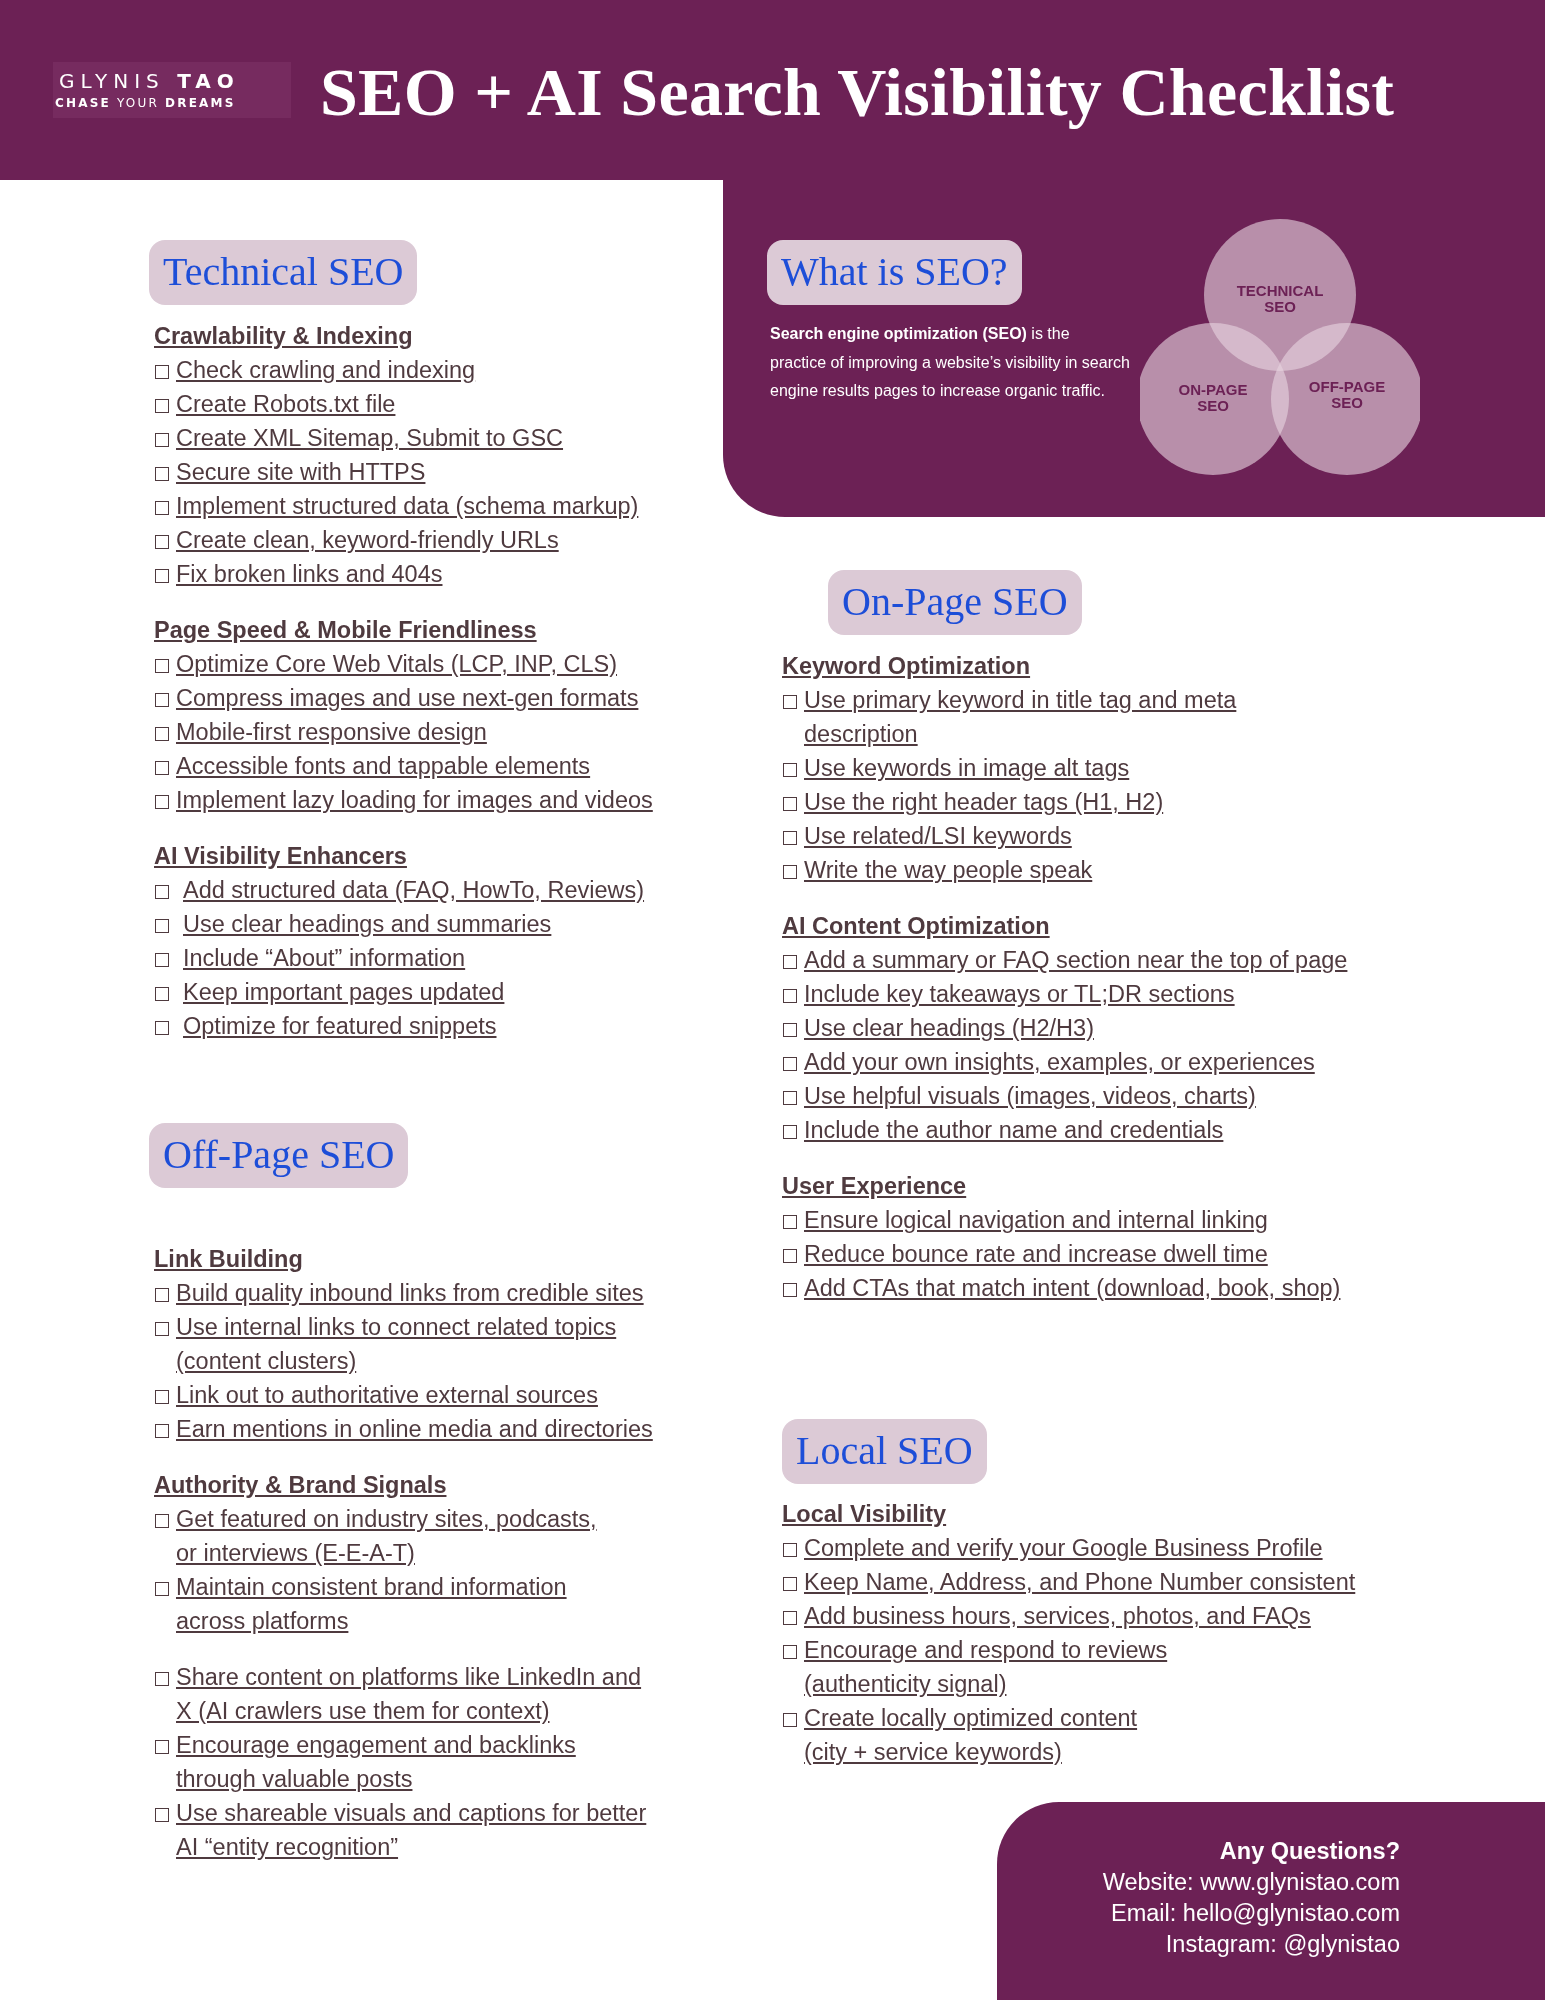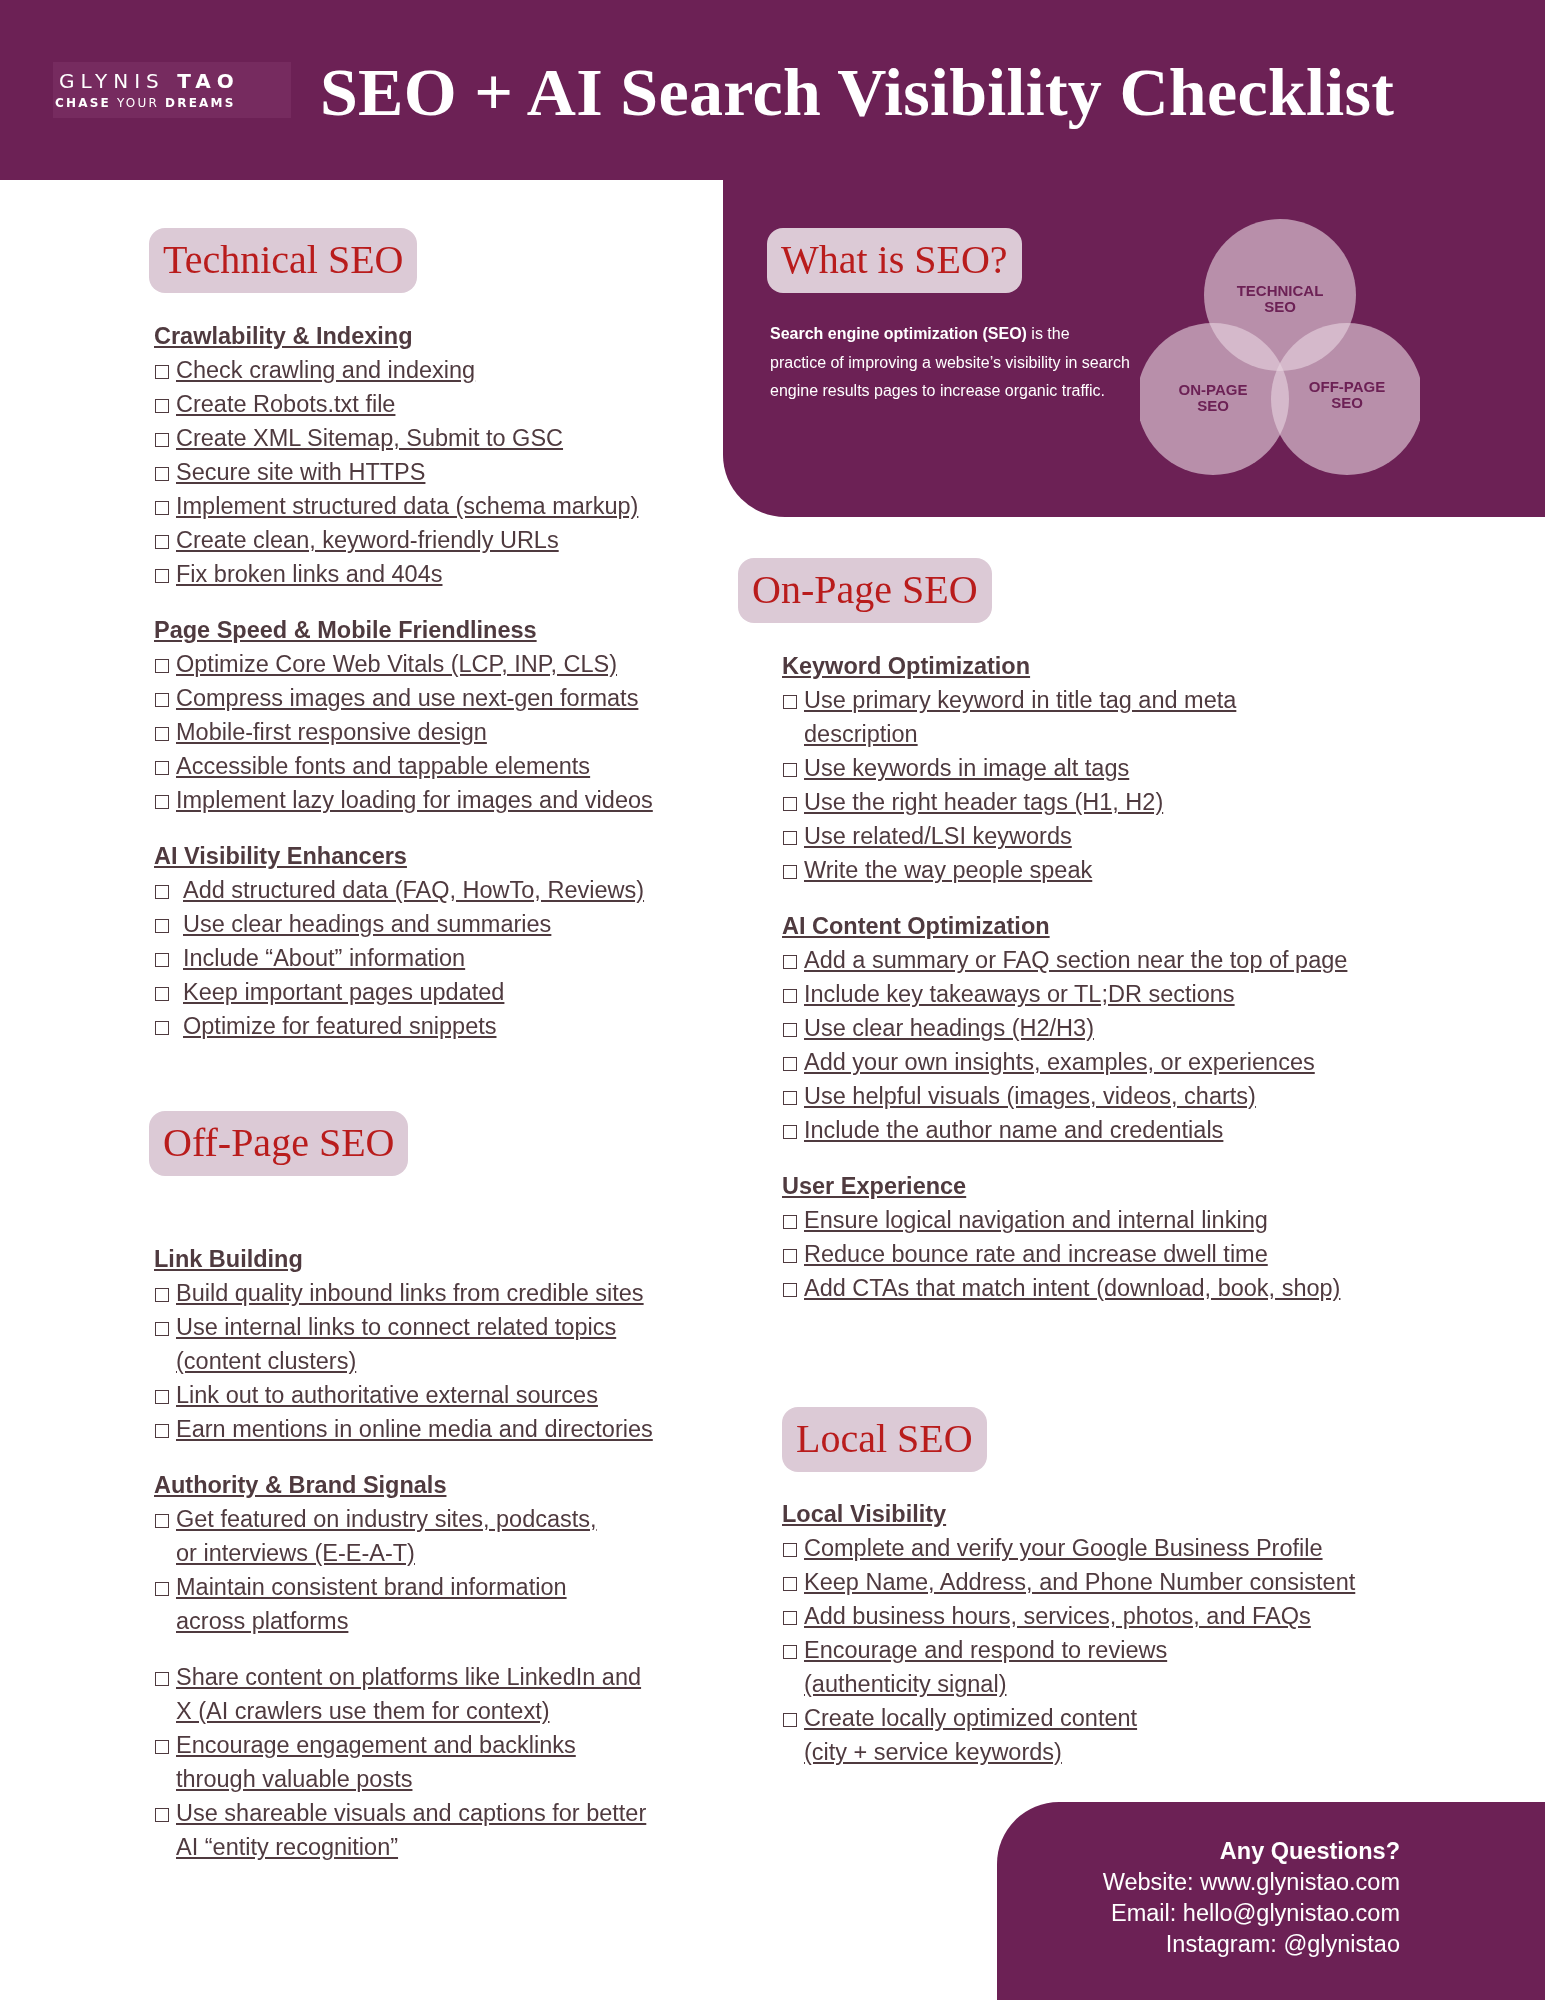--- a/index.html
+++ b/index.html
@@ -36,23 +36,24 @@
       position: absolute; left: 723px; top: 180px; width: 822px; height: 337px;
       background: #6c2155; border-bottom-left-radius: 62px;
     }
     .contact-panel {
       position: absolute; left: 997px; top: 1802px; width: 548px; height: 198px;
       background: #6c2155; border-top-left-radius: 62px;
     }
 
     .pill {
       position: absolute; background: #dccad6; border-radius: 16px;
-      font-family: "Liberation Serif", serif; color: #b91c1c;
+      font-family: "Liberation Serif", serif; color: #1d4ed8;
       font-size: 40px; line-height: 64px; height: 65px; padding: 0 14px;
       white-space: nowrap;
+      margin-top: 12px;
     }
 
     .col {
       position: absolute; font-size: 23.5px; line-height: 34px; color: #4f3a3f; text-decoration: underline;
     }
     .subhead { font-weight: bold; color: #4f3a3f; }
     .item { display: flex; white-space: nowrap; }
     .box {
       display: inline-block; width: 14px; height: 14px; border: 1.3px solid #4f3a3f;
       margin-top: 12px; margin-right: 7px; flex: 0 0 auto; margin-left: 1px;
@@ -286,21 +287,21 @@
     </div>
     <div class="item">
       <span class="box"></span>
       <span class="item-text-wrap">
         <span>Use shareable visuals and captions for better</span>
         <span>AI “entity recognition”</span>
       </span>
     </div>
   </div>
 
-<div class="pill" style="left:738px; top:558px;">On-Page SEO</div>
+<div class="pill" style="left:828px; top:558px;">On-Page SEO</div>
 <div class="col" id="col-on" style="left:782px; top:649px;">
     <div class="subhead">Keyword Optimization</div>
     <div class="item">
       <span class="box"></span>
       <span class="item-text-wrap">
         <span>Use primary keyword in title tag and meta</span>
         <span>description</span>
       </span>
     </div>
     <div class="item">

